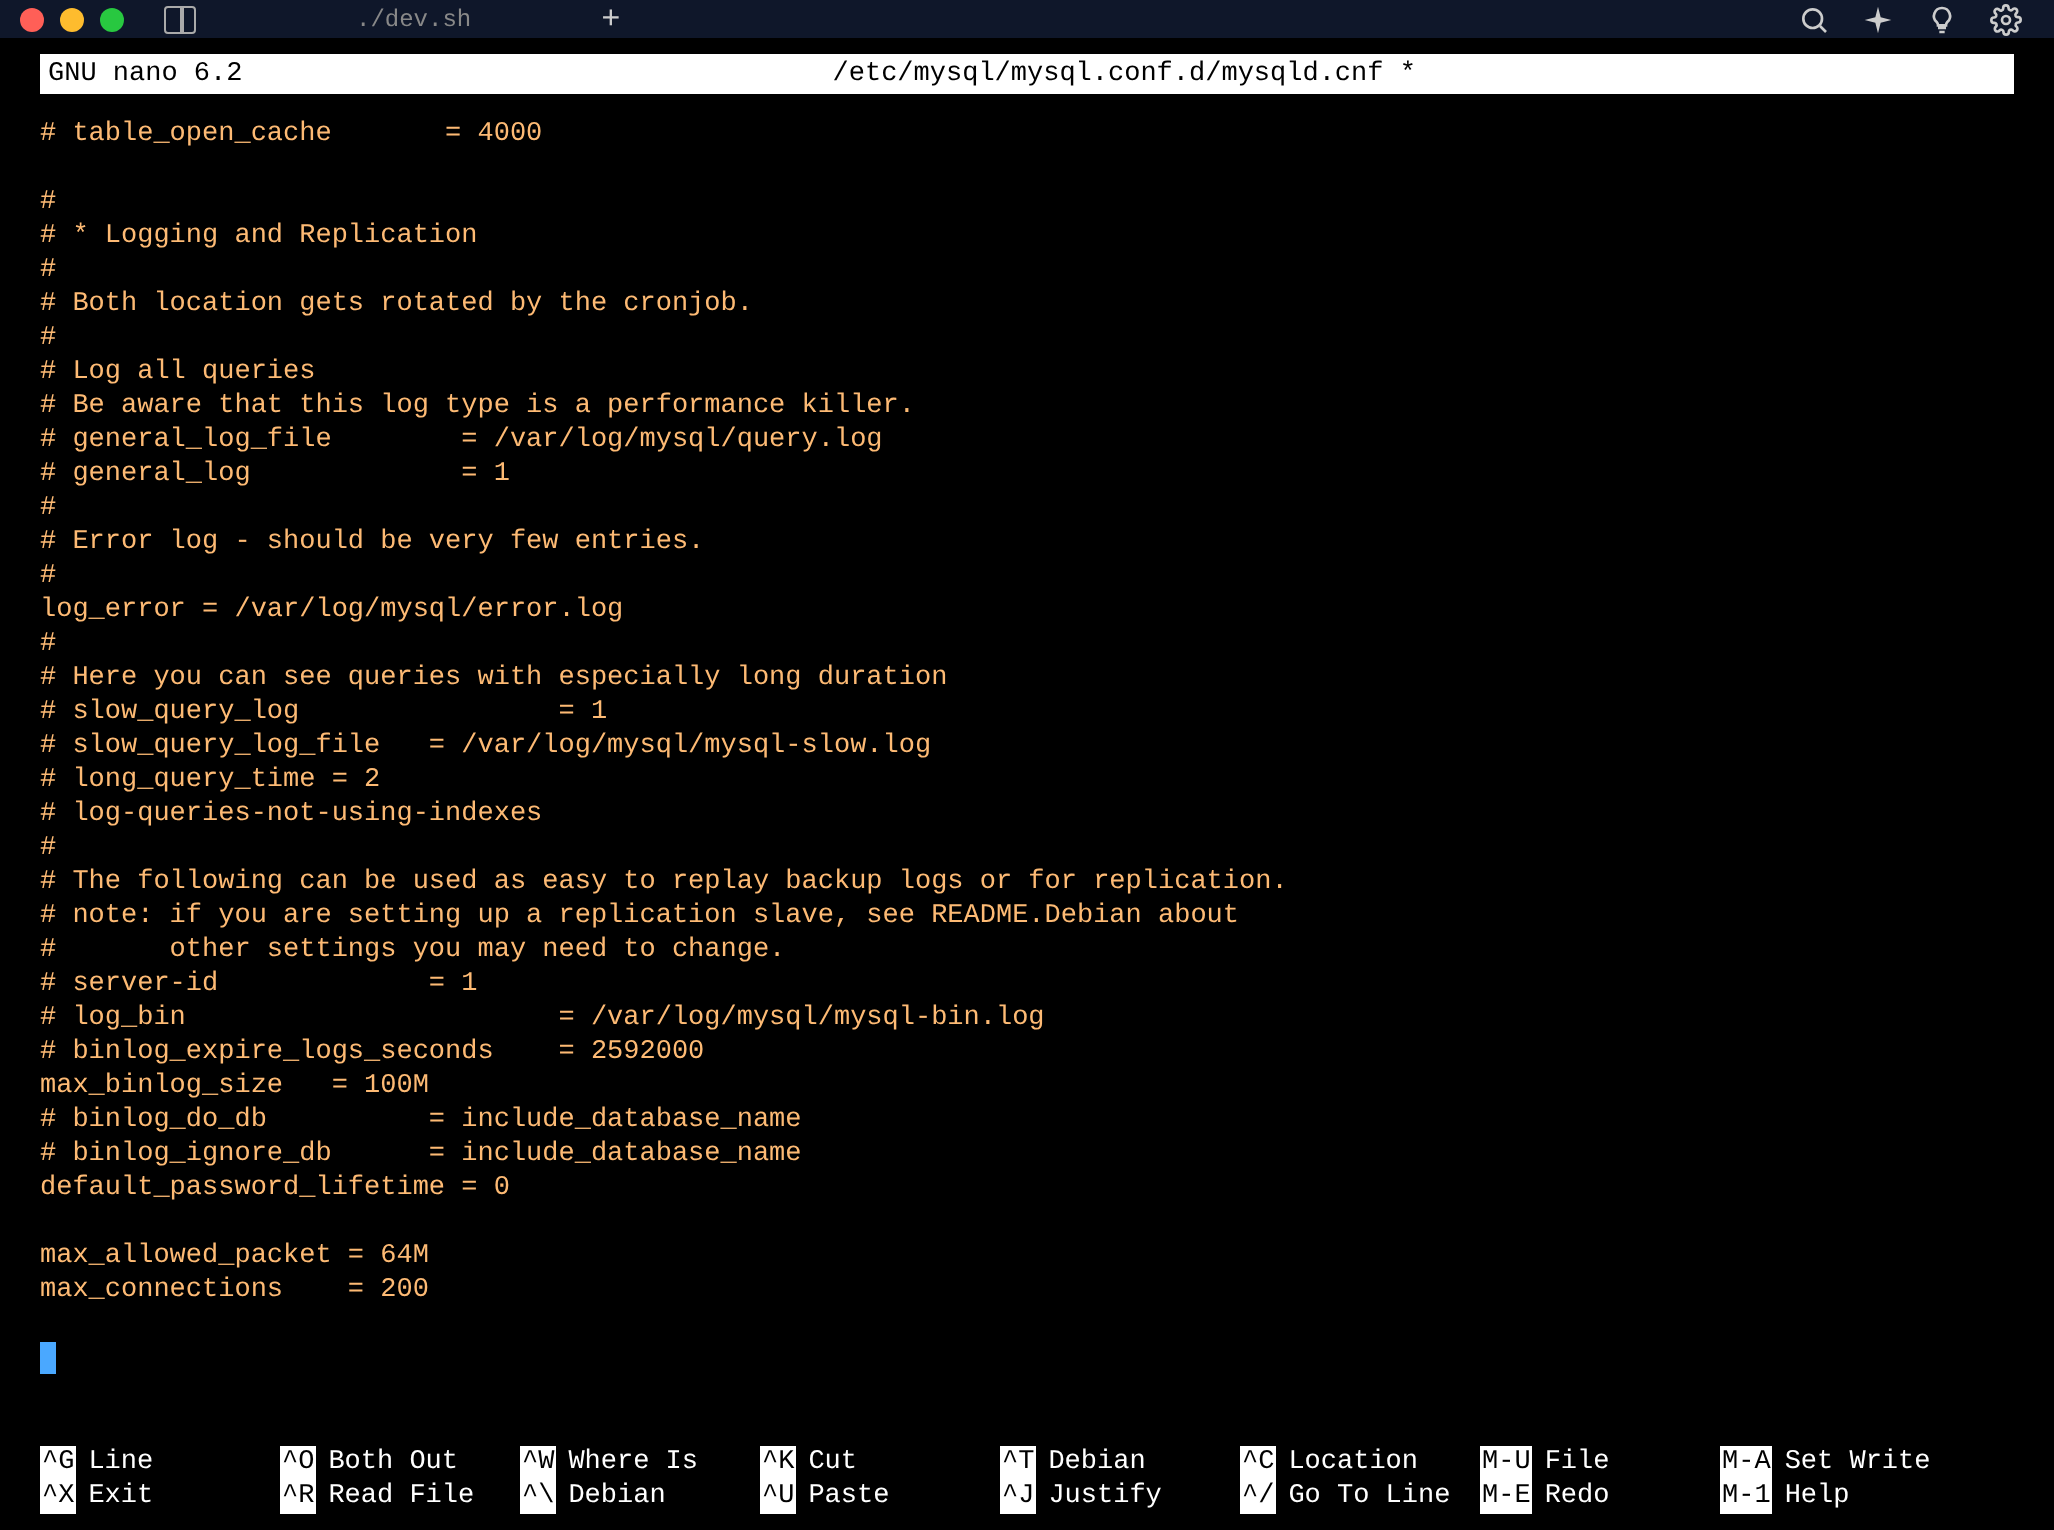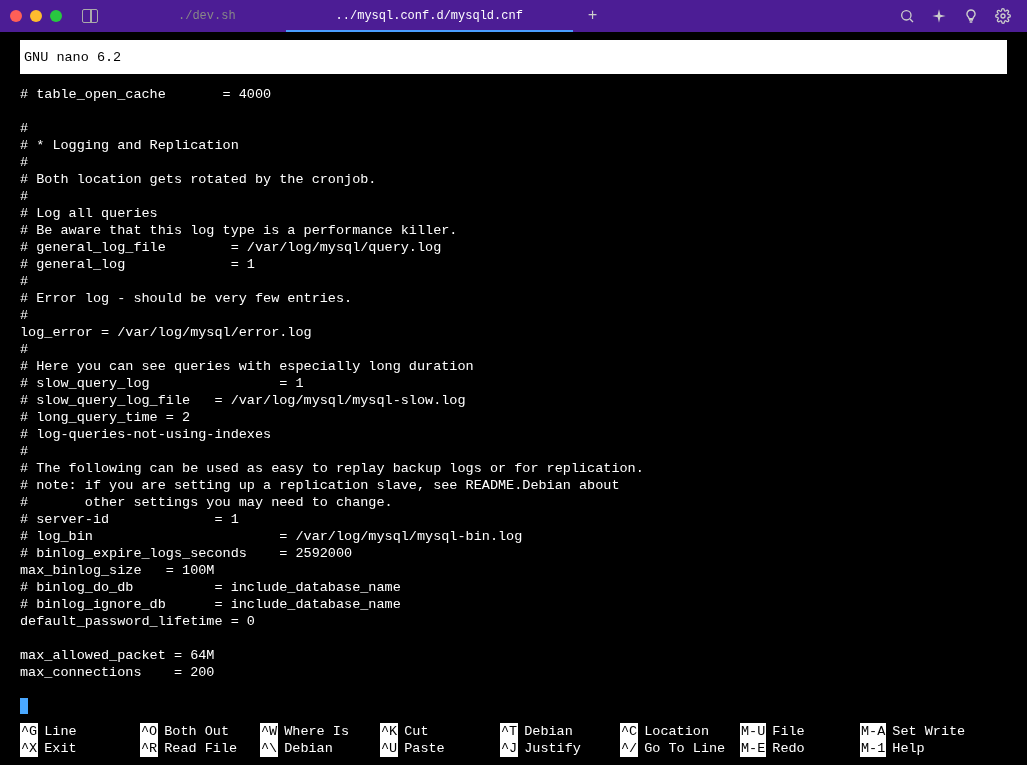--- a/index.html
+++ b/index.html
@@ -10,22 +10,22 @@
     body {
       background: #000;
       color: #fff;
       font-family: 'Menlo', 'Monaco', 'Courier New', monospace;
       font-size: 13px;
       width: 1027px;
       height: 765px;
       overflow: hidden;
     }
     .titlebar {
-      height: 32px;
-      background: #4c1d95;
+      height: 19px;
+      background: #0f172a;
       display: flex;
       align-items: center;
       padding: 0 10px;
       position: relative;
     }
     .traffic-lights {
       display: flex;
       gap: 8px;
       align-items: center;
     }
@@ -109,36 +109,36 @@
       padding: 8px 20px;
       font-size: 13.5px;
       line-height: 17px;
     }
     .nano-header {
       background: #fff;
       color: #000;
       display: flex;
       padding: 0 4px;
       margin-bottom: 12px;
-      height: 34px;
+      height: 20px;
       align-items: center;
     }
     .nano-header-left {
       flex: 0 0 auto;
     }
     .nano-header-center {
       flex: 1;
       text-align: center;
     }
     .nano-header-right {
       flex: 0 0 auto;
     }
     .file-content {
       white-space: pre;
-      color: #ffffff;
+      color: #fdba74;
     }
     .file-content .line {
       height: 17px;
     }
     .cursor {
       display: inline-block;
       width: 8px;
       height: 16px;
       background: #4aa8ff;
       vertical-align: text-bottom;
@@ -176,23 +176,20 @@
   <div class="traffic-lights">
     <div class="traffic-light tl-red"></div>
     <div class="traffic-light tl-yellow"></div>
     <div class="traffic-light tl-green"></div>
   </div>
   <div class="panes-icon"></div>
   <div class="tabs">
     <div class="tab">
       <span>./dev.sh</span>
     </div>
-    <div class="tab active">
-      <span>../mysql.conf.d/mysqld.cnf</span>
-    </div>
     <div class="plus-tab">+</div>
   </div>
   <div class="titlebar-right">
     <div class="titlebar-icon">
       <svg viewBox="0 0 24 24" width="16" height="16" fill="none" stroke="currentColor" stroke-width="2">
           <circle cx="11" cy="11" r="7"></circle>
           <line x1="21" y1="21" x2="16.5" y2="16.5"></line>
         </svg>
     </div>
     <div class="titlebar-icon">
@@ -210,20 +207,21 @@
           <circle cx="12" cy="12" r="3"></circle>
           <path d="M19.4 15a1.7 1.7 0 0 0 .3 1.8l.1.1a2 2 0 1 1-2.8 2.8l-.1-.1a1.7 1.7 0 0 0-1.8-.3 1.7 1.7 0 0 0-1 1.5V21a2 2 0 1 1-4 0v-.1a1.7 1.7 0 0 0-1-1.5 1.7 1.7 0 0 0-1.8.3l-.1.1a2 2 0 1 1-2.8-2.8l.1-.1a1.7 1.7 0 0 0 .3-1.8 1.7 1.7 0 0 0-1.5-1H3a2 2 0 1 1 0-4h.1a1.7 1.7 0 0 0 1.5-1 1.7 1.7 0 0 0-.3-1.8l-.1-.1a2 2 0 1 1 2.8-2.8l.1.1a1.7 1.7 0 0 0 1.8.3h0a1.7 1.7 0 0 0 1-1.5V3a2 2 0 1 1 4 0v.1a1.7 1.7 0 0 0 1 1.5h0a1.7 1.7 0 0 0 1.8-.3l.1-.1a2 2 0 1 1 2.8 2.8l-.1.1a1.7 1.7 0 0 0-.3 1.8v0a1.7 1.7 0 0 0 1.5 1H21a2 2 0 1 1 0 4h-.1a1.7 1.7 0 0 0-1.5 1z"></path>
         </svg>
     </div>
   </div>
 </div>
 
 <div class="terminal">
   <div class="nano-header">
     <span class="nano-header-left">GNU nano 6.2</span>
+    <span class="nano-header-center">/etc/mysql/mysql.conf.d/mysqld.cnf *</span>
     <span class="nano-header-right"></span>
   </div>
   <div class="file-content" id="file-content"><div class="line"># table_open_cache       = 4000</div><div class="line">&nbsp;</div><div class="line">#</div><div class="line"># * Logging and Replication</div><div class="line">#</div><div class="line"># Both location gets rotated by the cronjob.</div><div class="line">#</div><div class="line"># Log all queries</div><div class="line"># Be aware that this log type is a performance killer.</div><div class="line"># general_log_file        = /var/log/mysql/query.log</div><div class="line"># general_log             = 1</div><div class="line">#</div><div class="line"># Error log - should be very few entries.</div><div class="line">#</div><div class="line">log_error = /var/log/mysql/error.log</div><div class="line">#</div><div class="line"># Here you can see queries with especially long duration</div><div class="line"># slow_query_log                = 1</div><div class="line"># slow_query_log_file   = /var/log/mysql/mysql-slow.log</div><div class="line"># long_query_time = 2</div><div class="line"># log-queries-not-using-indexes</div><div class="line">#</div><div class="line"># The following can be used as easy to replay backup logs or for replication.</div><div class="line"># note: if you are setting up a replication slave, see README.Debian about</div><div class="line">#       other settings you may need to change.</div><div class="line"># server-id             = 1</div><div class="line"># log_bin                       = /var/log/mysql/mysql-bin.log</div><div class="line"># binlog_expire_logs_seconds    = 2592000</div><div class="line">max_binlog_size   = 100M</div><div class="line"># binlog_do_db          = include_database_name</div><div class="line"># binlog_ignore_db      = include_database_name</div><div class="line">default_password_lifetime = 0</div><div class="line">&nbsp;</div><div class="line">max_allowed_packet = 64M</div><div class="line">max_connections    = 200</div><div class="line">&nbsp;</div><div class="line"><span class="cursor"></span></div></div>
 </div>
 
 <div class="nano-footer" id="nano-footer">
     <div class="footer-row">
       <div class="footer-cell">
         <span class="footer-key">^G</span>
         <span>Line</span>

